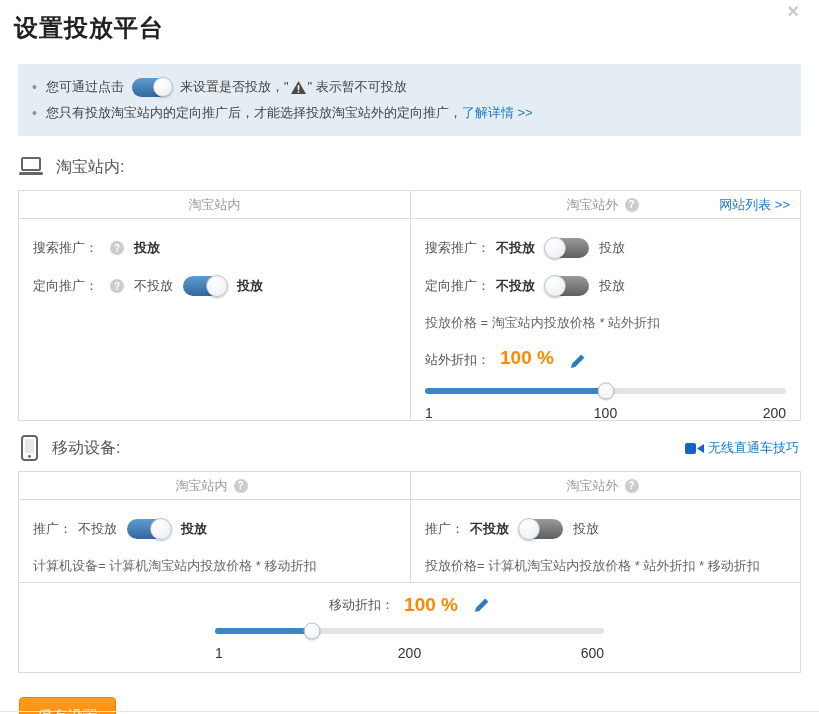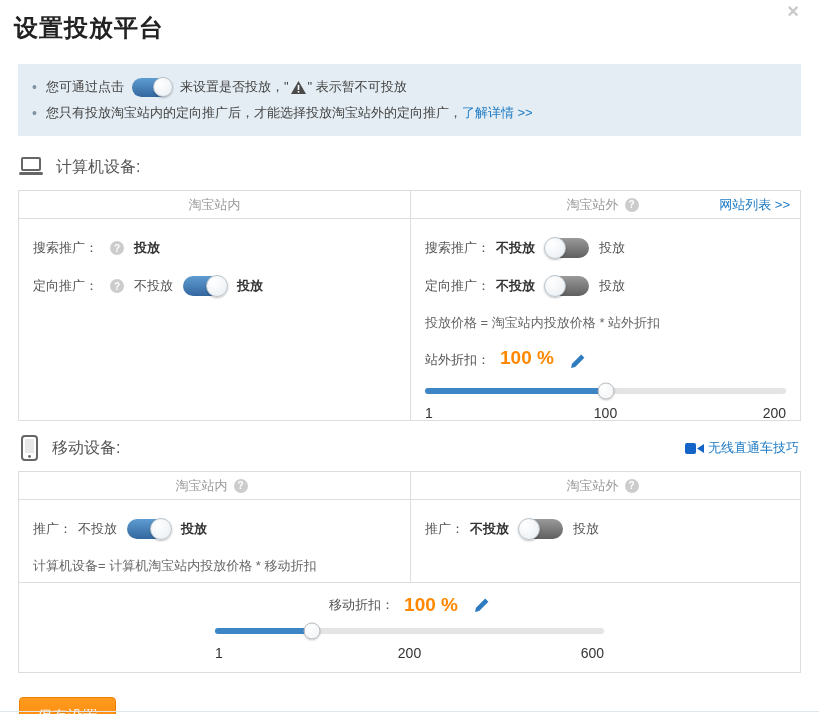--- a/index.html
+++ b/index.html
@@ -151,21 +151,21 @@
     </div>
   </div>
 
   <div class="section-head">
     <span class="dev-icon">
       <svg width="26" height="22" viewBox="0 0 26 22">
           <rect x="4" y="2" width="18" height="12" rx="1" fill="none" stroke="#666" stroke-width="2"></rect>
           <rect x="1" y="16" width="24" height="3" rx="1.5" fill="#666"></rect>
         </svg>
     </span>
-    <span class="sec-label">计算机设备:</span>
+    <span class="sec-label">淘宝站内:</span>
   </div>
 
   <div class="tbl">
     <div class="tbl-head">
       <div class="th left">
         <span>淘宝站内</span>
       </div>
       <div class="th right">
         <span>淘宝站外</span>
         <span class="qmark">?</span>
@@ -274,20 +274,21 @@
       </div>
       <div class="cell right" style="height:82px;">
         <div class="ctrl-row">
           <span class="lbl">推广：</span>
           <span class="state-off">不投放</span>
           <span class="switch off">
               <span class="knob"></span>
             </span>
           <span class="state-on">投放</span>
         </div>
+        <div class="formula">投放价格= 计算机淘宝站内投放价格 * 站外折扣 * 移动折扣</div>
       </div>
     </div>
     <div class="tbl-foot">
       <div class="foot-discount nowrap">
         <span class="lbl">移动折扣：</span>
         <span class="discount-val">100 %</span>
         <span class="pencil">
           <svg width="16" height="16" viewBox="0 0 16 16">
               <path d="M11.2 1.6 L14.4 4.8 L5.2 14 L1 15 L2 10.8 Z" fill="#2e7bbf"></path>
             </svg>

